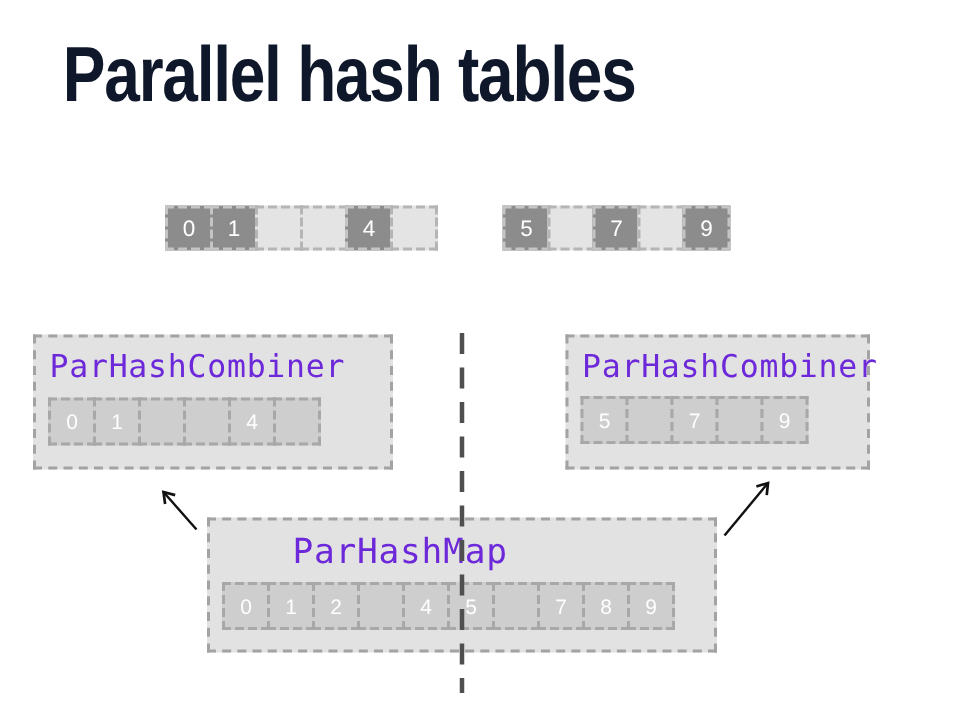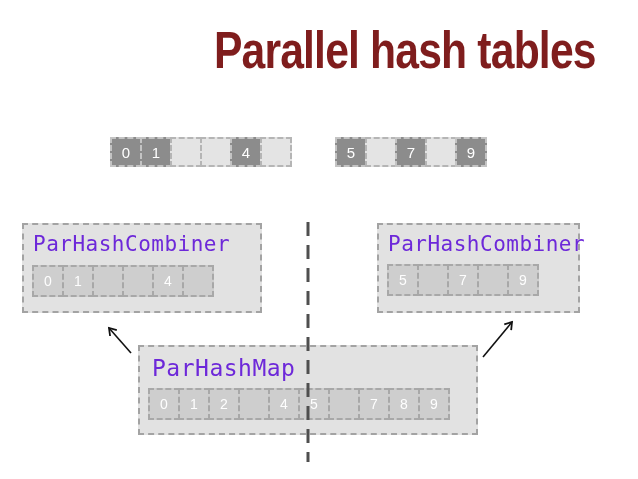--- a/index.html
+++ b/index.html
@@ -4,21 +4,21 @@
 <style>
   html,body { margin:0; padding:0; background:#ffffff; }
   .stage {
     position:relative; width:638px; height:479px; background:#ffffff;
     overflow:hidden; font-family:"Liberation Sans", sans-serif;
   }
 
   
   .title {
     position:absolute; top:20px; left:0; width:638px; height:72px;
-    text-align:right; color:#7f1d1d;
+    text-align:left; color:#0f172a;
   }
   .title-inner {
     display:inline-block; font-size:52px; font-weight:700; letter-spacing:-1px;
     transform:scaleX(0.82); transform-origin:50% 50%; white-space:nowrap;
   }
 
   
   .cellrow { position:absolute; display:flex; }
   .cell {
     box-sizing:border-box; width:32px; height:30px; flex:0 0 32px;
@@ -44,21 +44,21 @@
   .inner-row .cell {
     height:32px; background:#cecece; border-color:#a8a8a8;
     font-size:14px; color:#fefefe;
   }
 
   #tbl-top-left  { left:110px; top:137px; }
   #tbl-top-right { left:335px; top:137px; }
 
   #box-combiner-left  { left:22px;  top:223px; width:240px; height:90px; }
   #box-combiner-right { left:377px; top:223px; width:203px; height:90px; }
-  #box-hashmap        { left:138px; top:345px; width:340px; height:90px; }
+  #box-hashmap        { left:138px; top:345px; width:340px; height:90px;padding-left:43px; }
 
   #cells-combiner-left  { left:8px;  top:40px; }
   #cells-combiner-right { left:8px;  top:39px; }
   #cells-hashmap        { left:8px;  top:41px; }
   .box .cellrow { position:absolute; }
 
   
   .overlay { position:absolute; left:0; top:0; width:638px; height:479px; pointer-events:none; }
 </style>
 </head>

